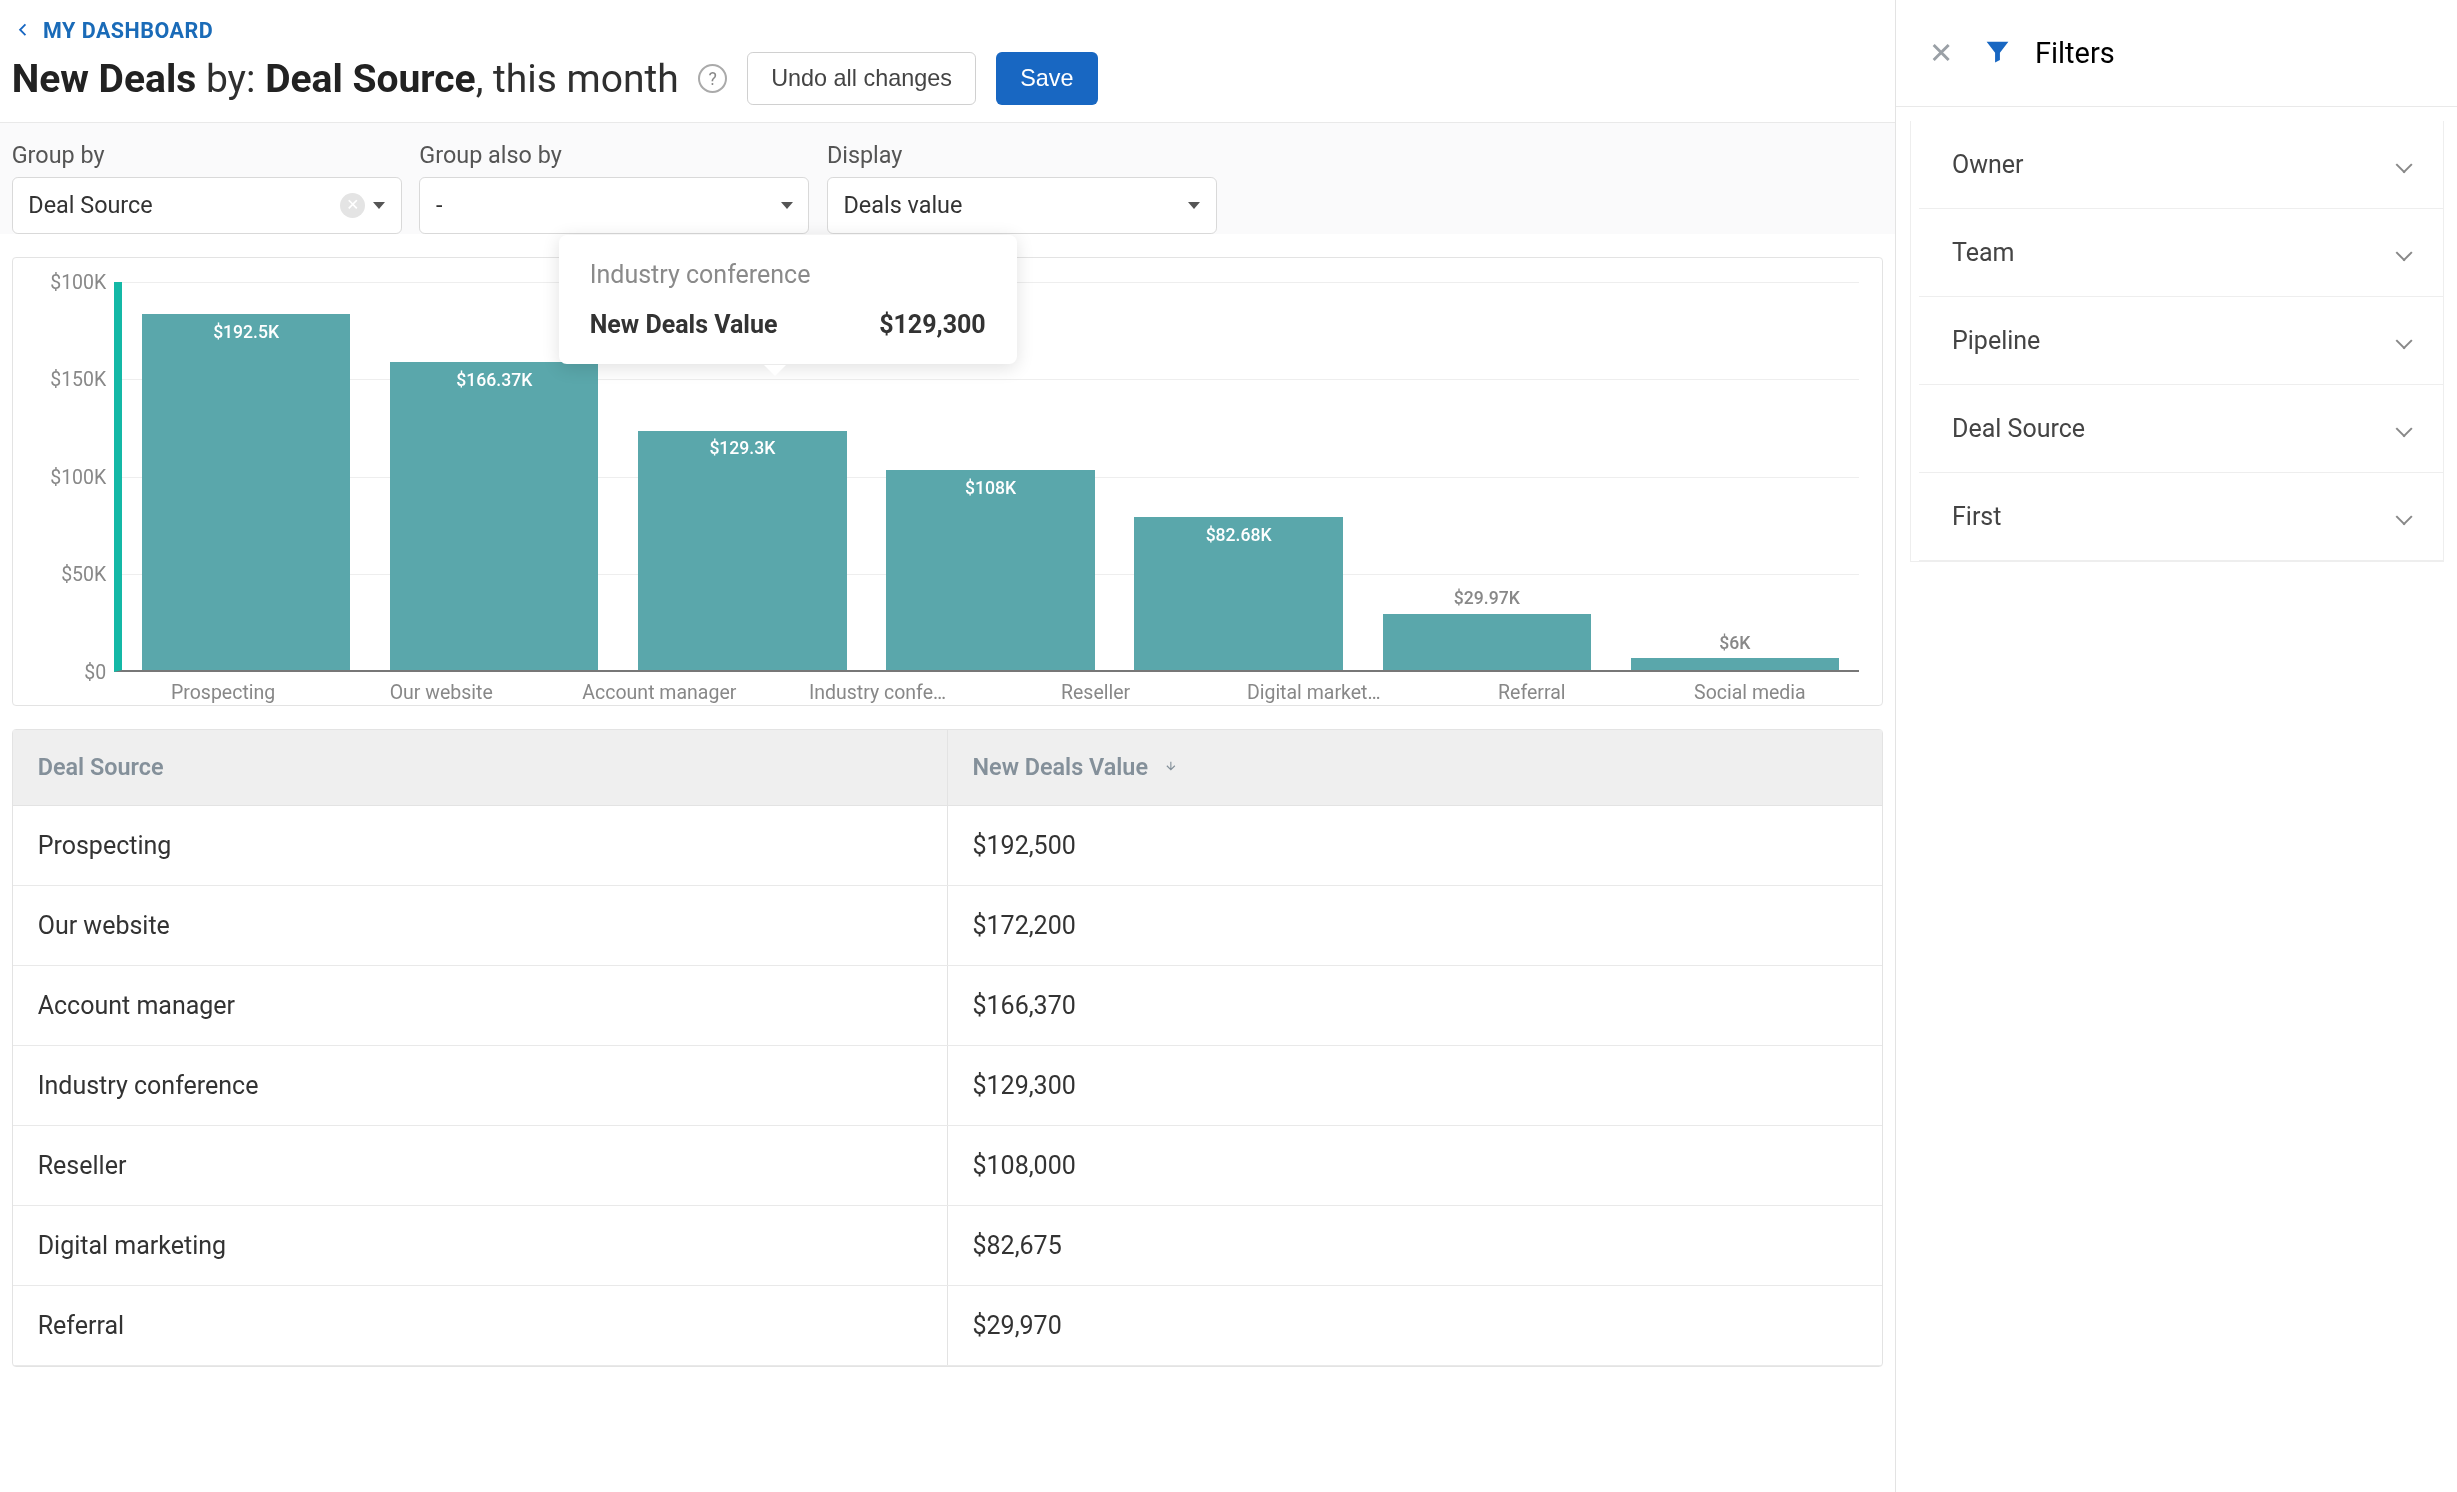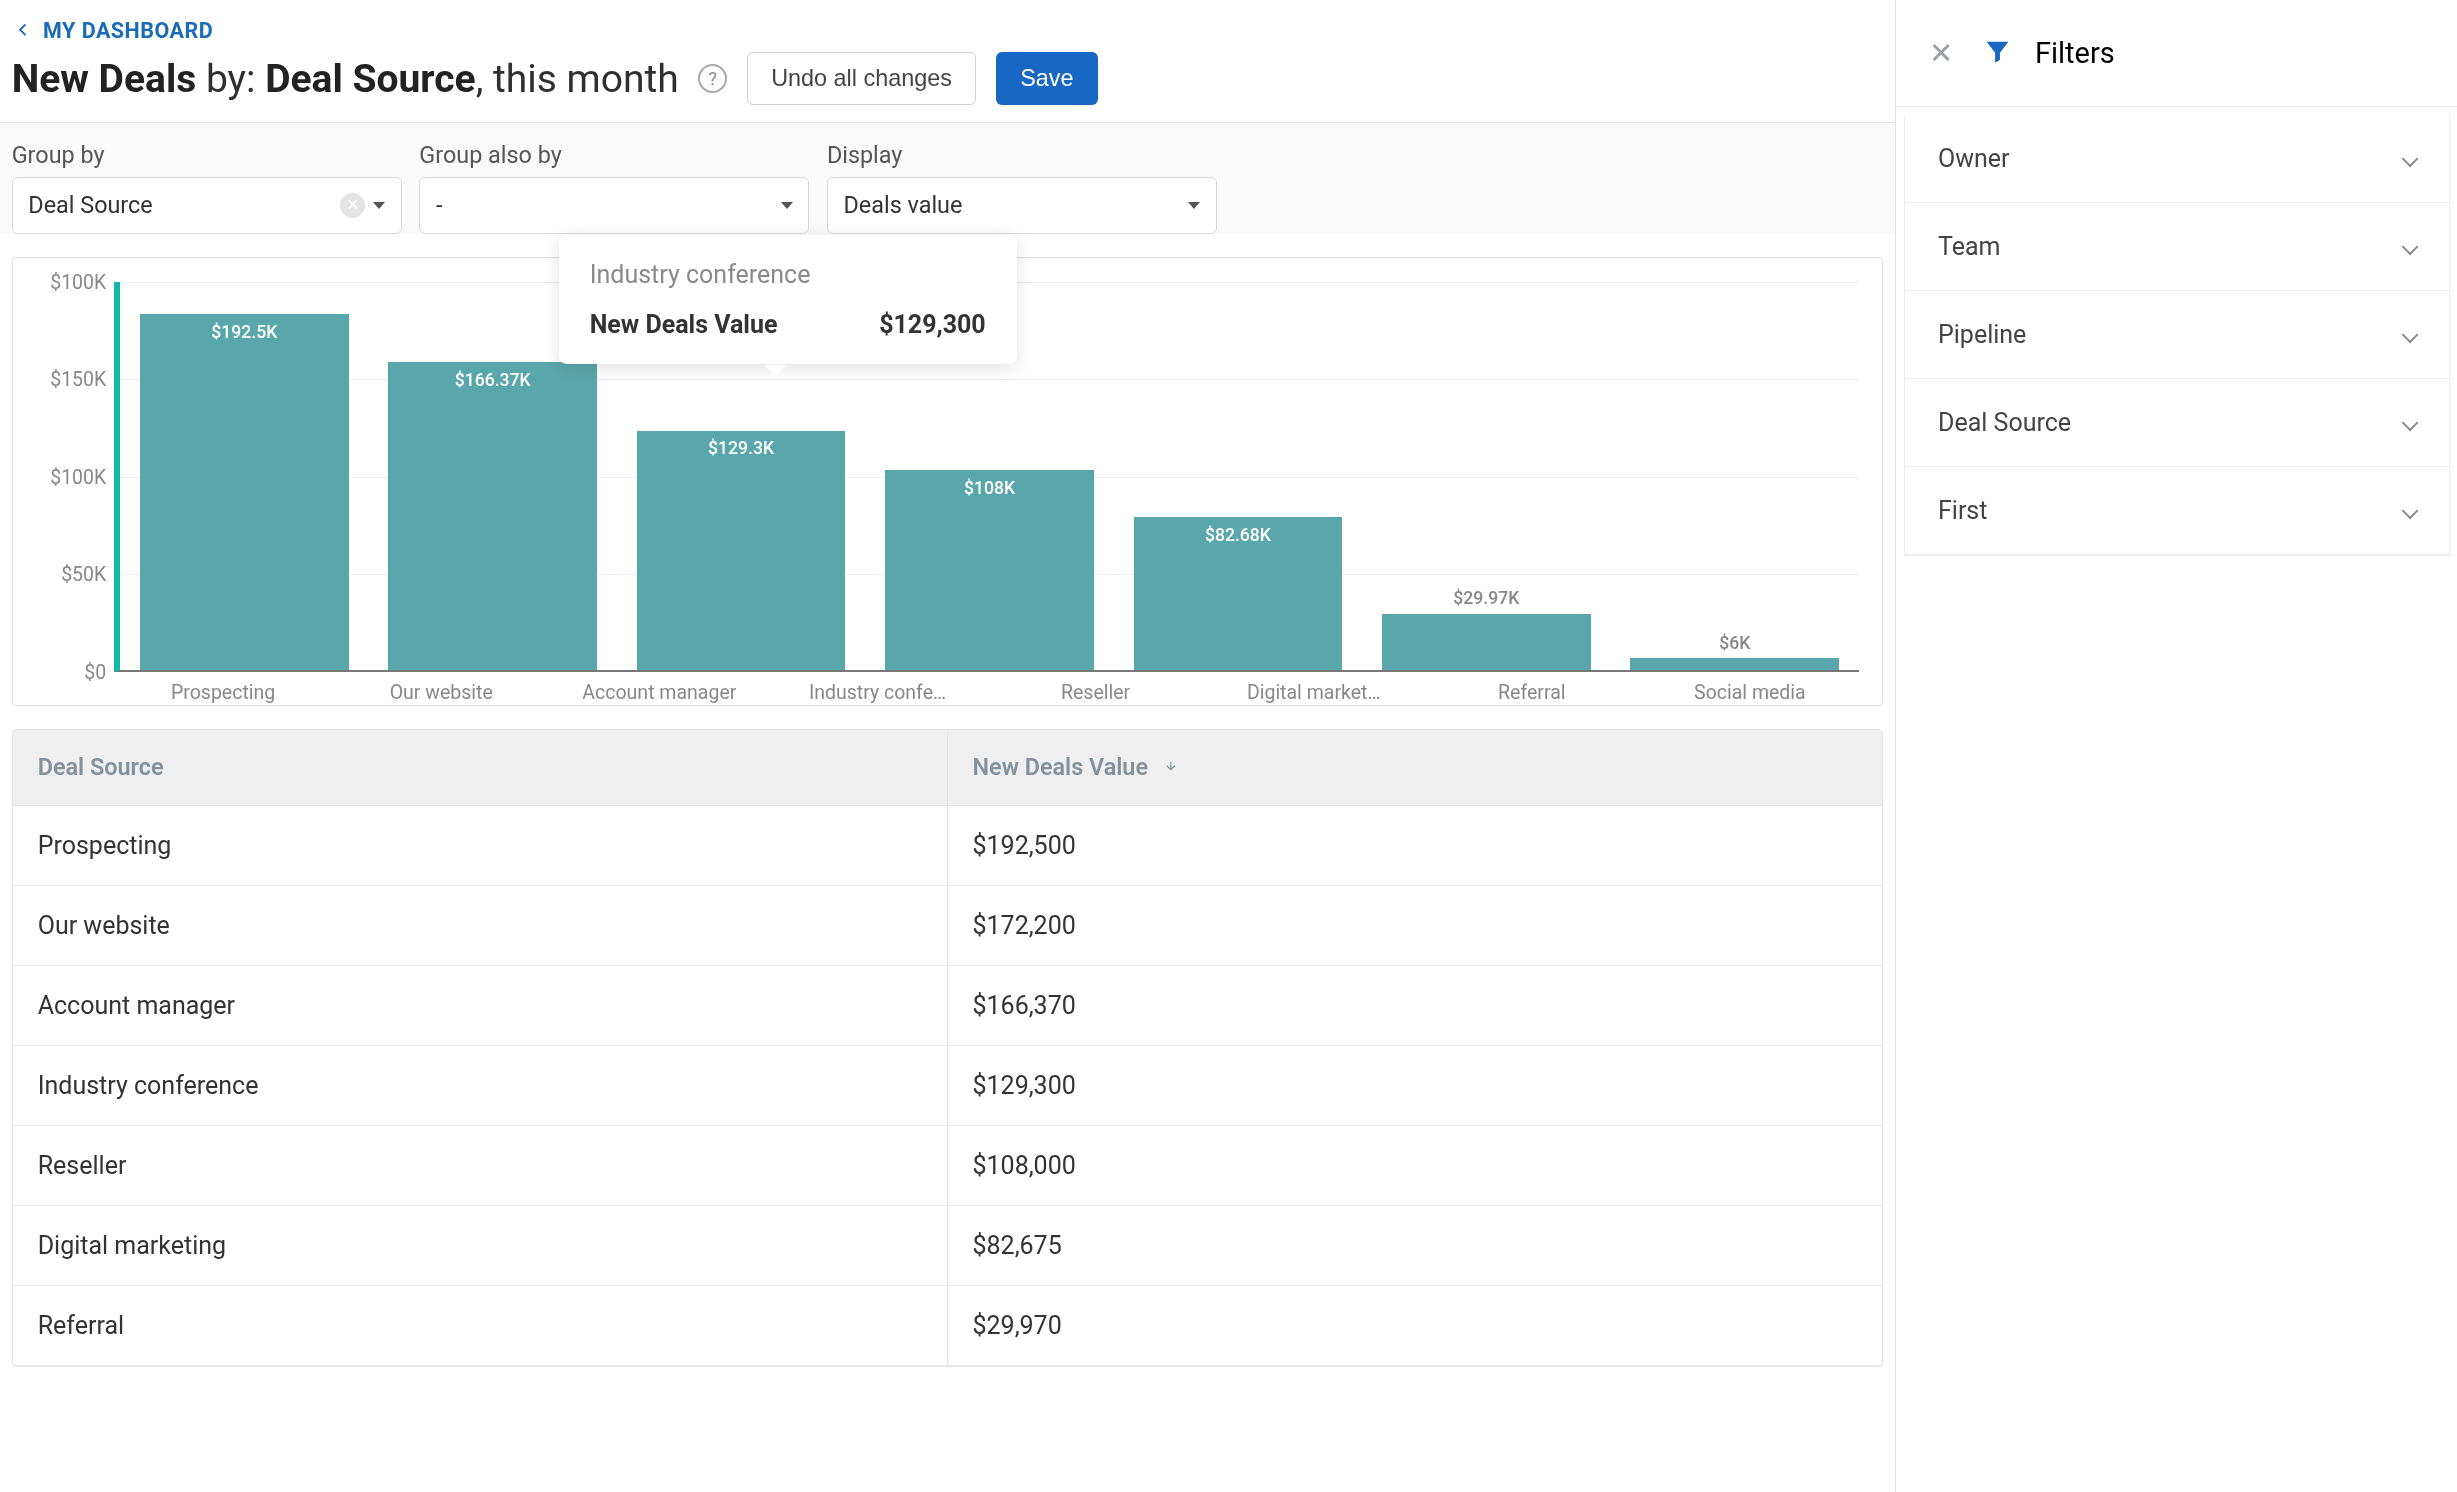--- a/index.html
+++ b/index.html
@@ -21,21 +21,21 @@
   .control { display: flex; flex-direction: column; gap: 7.8px; }
   .control-label { font-size: 23.4px; color: #555; }
   .select { height: 57px; border: 1px solid #d9d9d9; border-radius: 5.9px; background: #fff; display: flex; align-items: center; padding: 0 15.6px; font-size: 23.4px; color: #333; justify-content: space-between; gap: 11.7px; }
   .select .caret { border-left: 6.8px solid transparent; border-right: 6.8px solid transparent; border-top: 7.8px solid #555; }
   .clear-icon { width:25px; height:25px; border-radius:50%; background:#e4e4e4; color:#fff; display:inline-flex; align-items:center; justify-content:center; font-size:15.6px; margin-right:7.8px;}
   .chart-card { margin: 23.4px 11.7px; border: 1px solid #e3e3e3; border-radius: 3.9px; background: #fff; padding: 23.4px 23.4px 33px 23.4px; position: relative; }
   .chart-area { position: relative; height: 390px; margin-left: 78px; }
   .y-axis { position: absolute; left: -78px; top: 0; bottom: 0; width: 78px; }
   .y-tick { position: absolute; right: 7.8px; font-size: 19.5px; color: #888; transform: translateY(-50%); }
   .gridline { position: absolute; left: 0; right: 0; height: 1px; background: #eee; }
-  .plot { position: absolute; inset: 0; display: flex; align-items: flex-end; justify-content: space-around; border-bottom: 2px solid #777; border-left: 6px solid #14b8a6; }
+  .plot { position: absolute; inset: 0; display: flex; align-items: flex-end; justify-content: space-around; border-bottom: 2px solid #777; border-left: 8px solid #14b8a6; }
   .bar-col { flex: 1; display: flex; flex-direction: column; align-items: center; height: 100%; justify-content: flex-end; position: relative; }
   .bar { width: 84%; background: #5aa7ab; position: relative; }
   .bar-label { position: absolute; top: 7.8px; left: 0; right: 0; text-align: center; color: #fff; font-size: 17.6px; font-weight: 500; }
   .bar-label.above { top: auto; bottom: 100%; color: #888; margin-bottom: 5.9px; }
   .x-labels { position:absolute; left:0; right:0; top:100%; display:flex; }
   .x-label { flex:1; text-align: center; font-size: 19.5px; color: #888; padding-top:9.8px; white-space: nowrap; overflow: hidden; text-overflow: ellipsis; padding-left:3.9px; padding-right:3.9px;}
   .tooltip { position: absolute; background: #fff; border-radius: 7.8px; box-shadow: 0 3.9px 17.6px rgba(0,0,0,.12); padding: 25px 31px; width: 458px; z-index: 10; }
   .tooltip::after { content:""; position:absolute; bottom:-11.7px; left:205px; border-left:11.7px solid transparent; border-right:11.7px solid transparent; border-top:11.7px solid #fff; }
   .tooltip-title { color: #8a8a8a; font-size: 25px; margin-bottom: 21.5px; }
   .tooltip-row { display: flex; justify-content: space-between; font-size: 25px; font-weight: 700; color:#333; }
@@ -47,21 +47,21 @@
   .cell.c1 { flex: 0 0 50%; border-right:1px solid #e3e3e3; }
   .cell.c2 { flex: 1; }
   .sort-icon { margin-left:9.8px; display:inline-block; }
   .side { width: 562px; background: #fff; }
   .side-header { height: 107px; display: flex; align-items: center; padding: 0 33px; border-bottom: 1px solid #e9e9e9; gap: 23.4px; }
   .close-x { color: #9aa0a6; font-size: 29px; display:inline-flex; cursor:pointer; margin-right:5.9px; }
   .funnel-icon { color: #1867c2; }
   .side-title { font-size: 29px; color: #000000; }
   .filter-item { height: 88px; display: flex; align-items: center; justify-content: space-between; padding: 0 33px; border-bottom: 1px solid #eee; font-size: 25px; color: #444; cursor:pointer; }
   .chev { border-left: 2px solid #888; border-bottom: 2px solid #888; width: 11.7px; height: 11.7px; transform: rotate(-45deg); }
-  .side-body { border:1px solid #eee; border-top:none; margin:8px; }
+  .side-body { border:1px solid #eee; border-top:none; margin:14px;padding-left:8px; }
 </style>
 </head>
 <body>
 
 <div class="app">
   <div class="main">
     <div class="header">
       <div class="breadcrumb">
         <span class="back-arrow">
           <svg width="21.5" height="21.5" viewBox="0 0 24 24" fill="none" stroke="currentColor" stroke-width="2">

